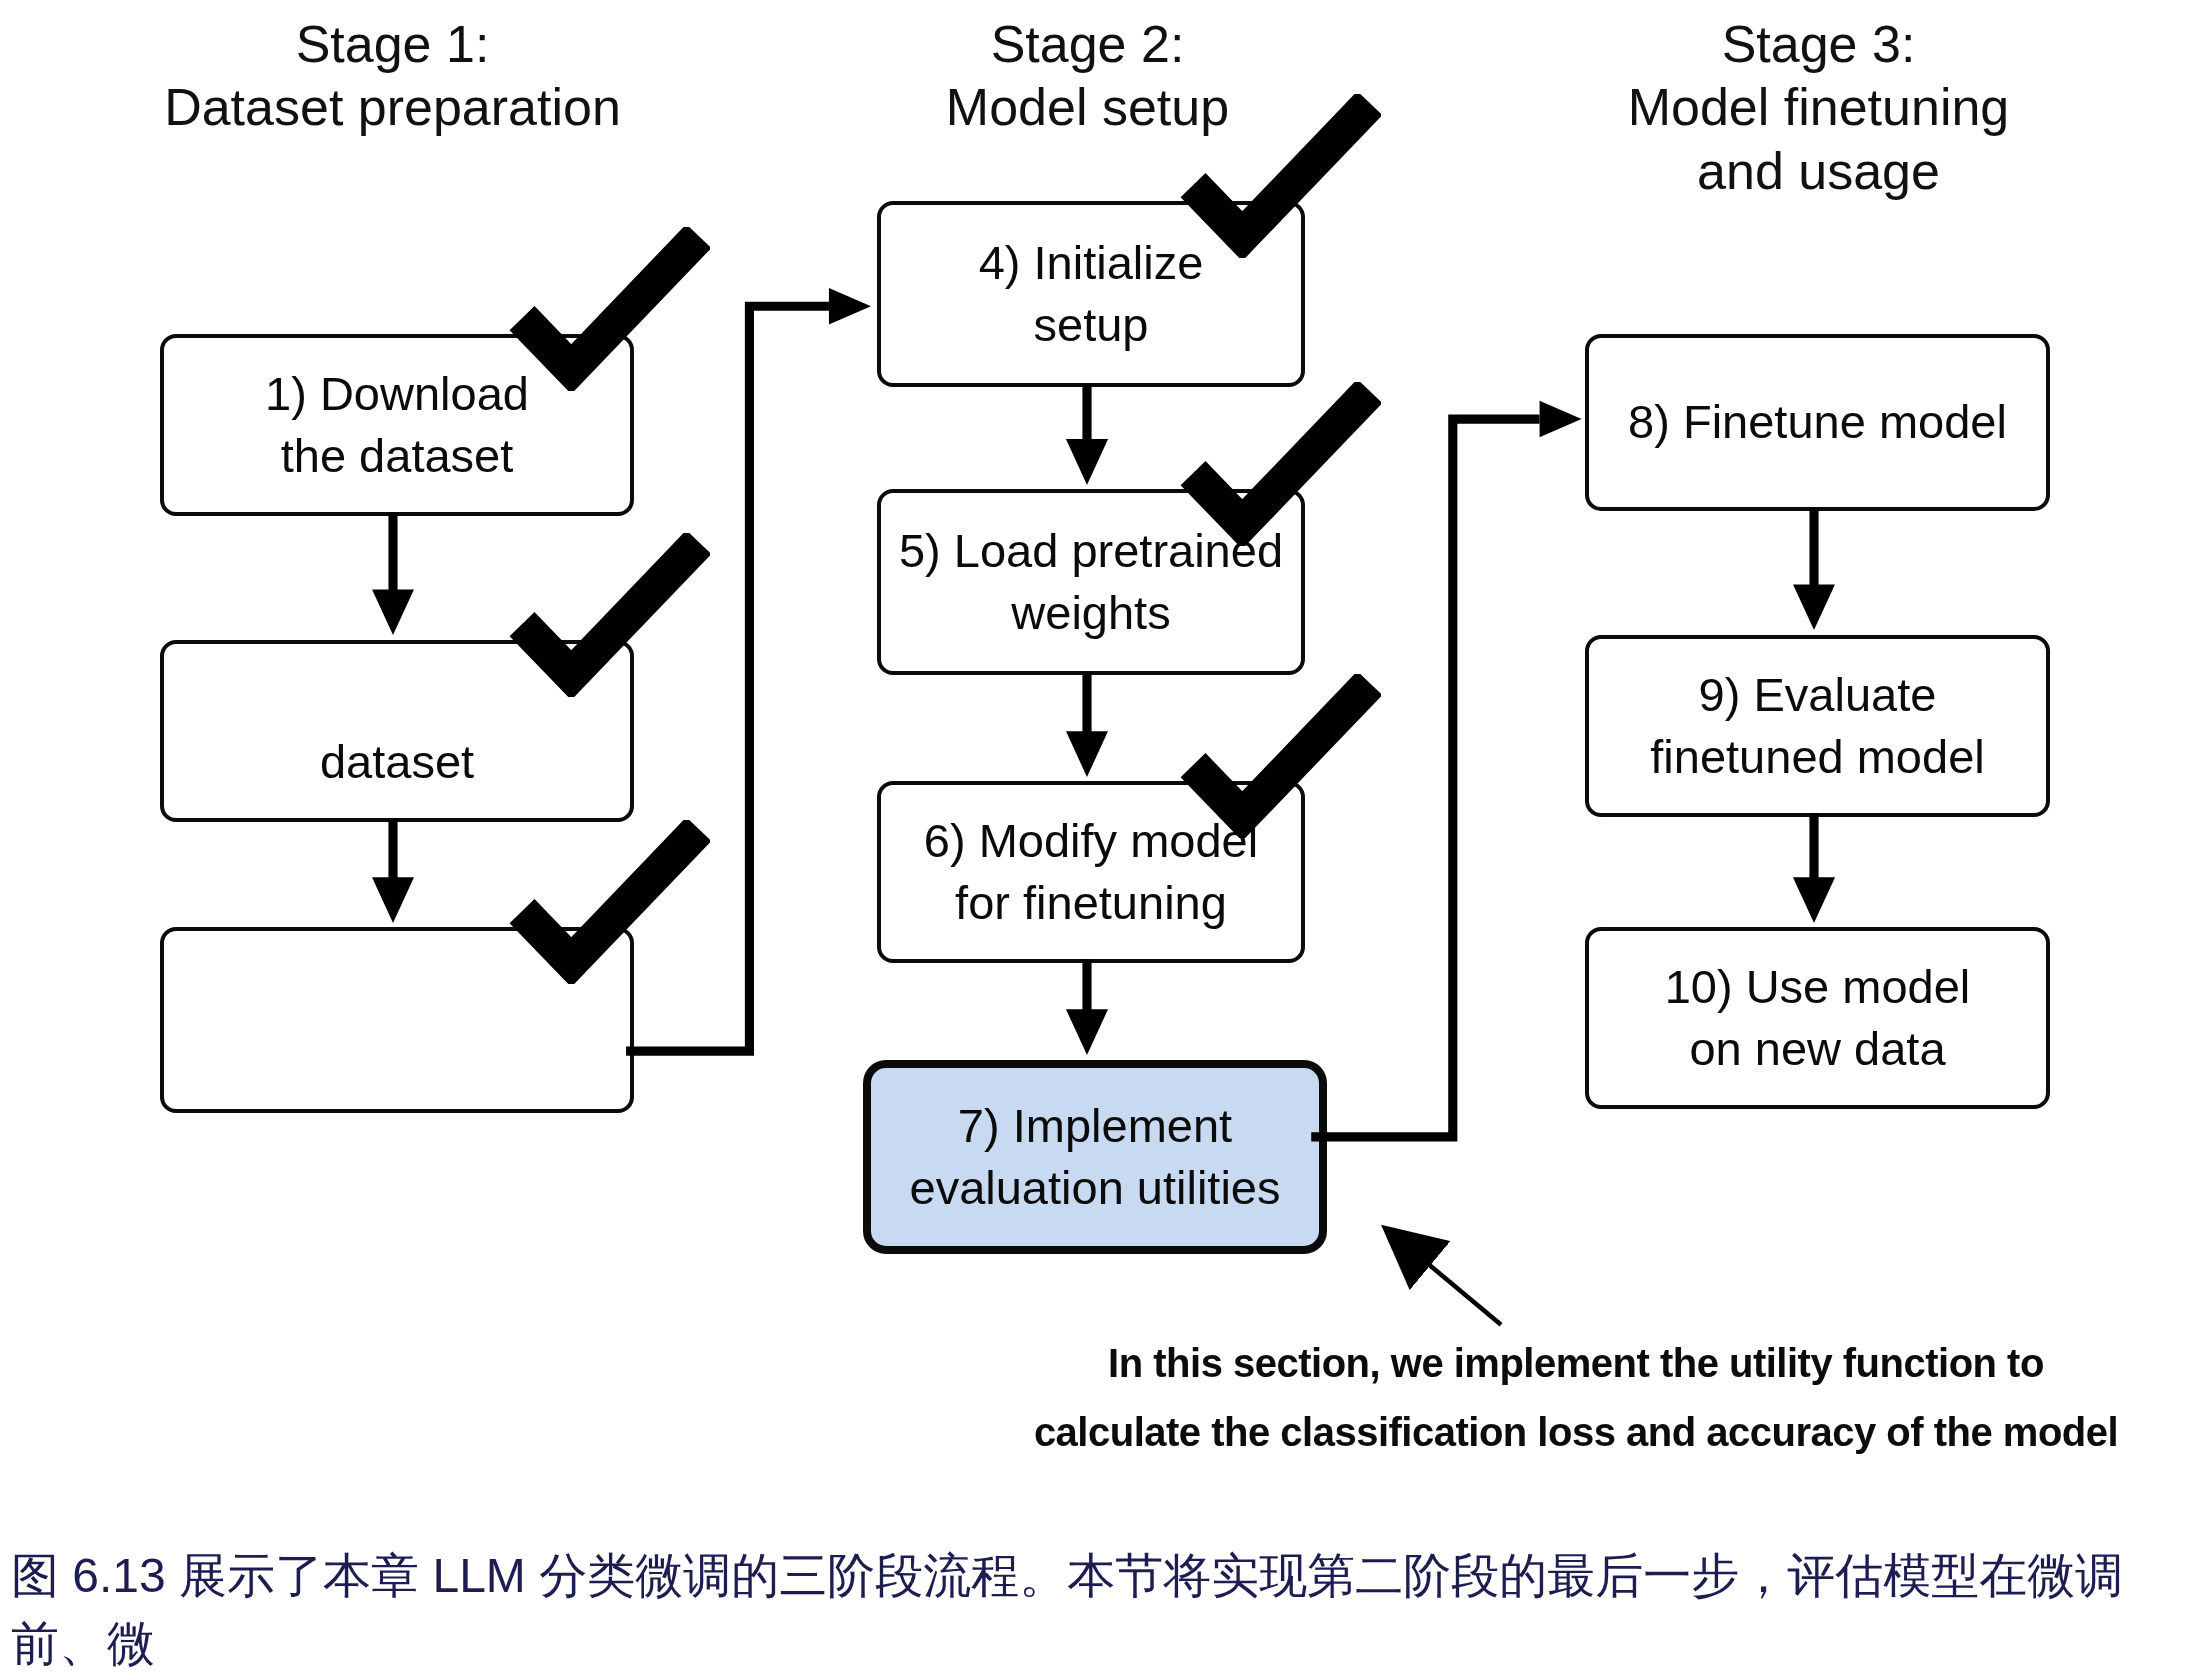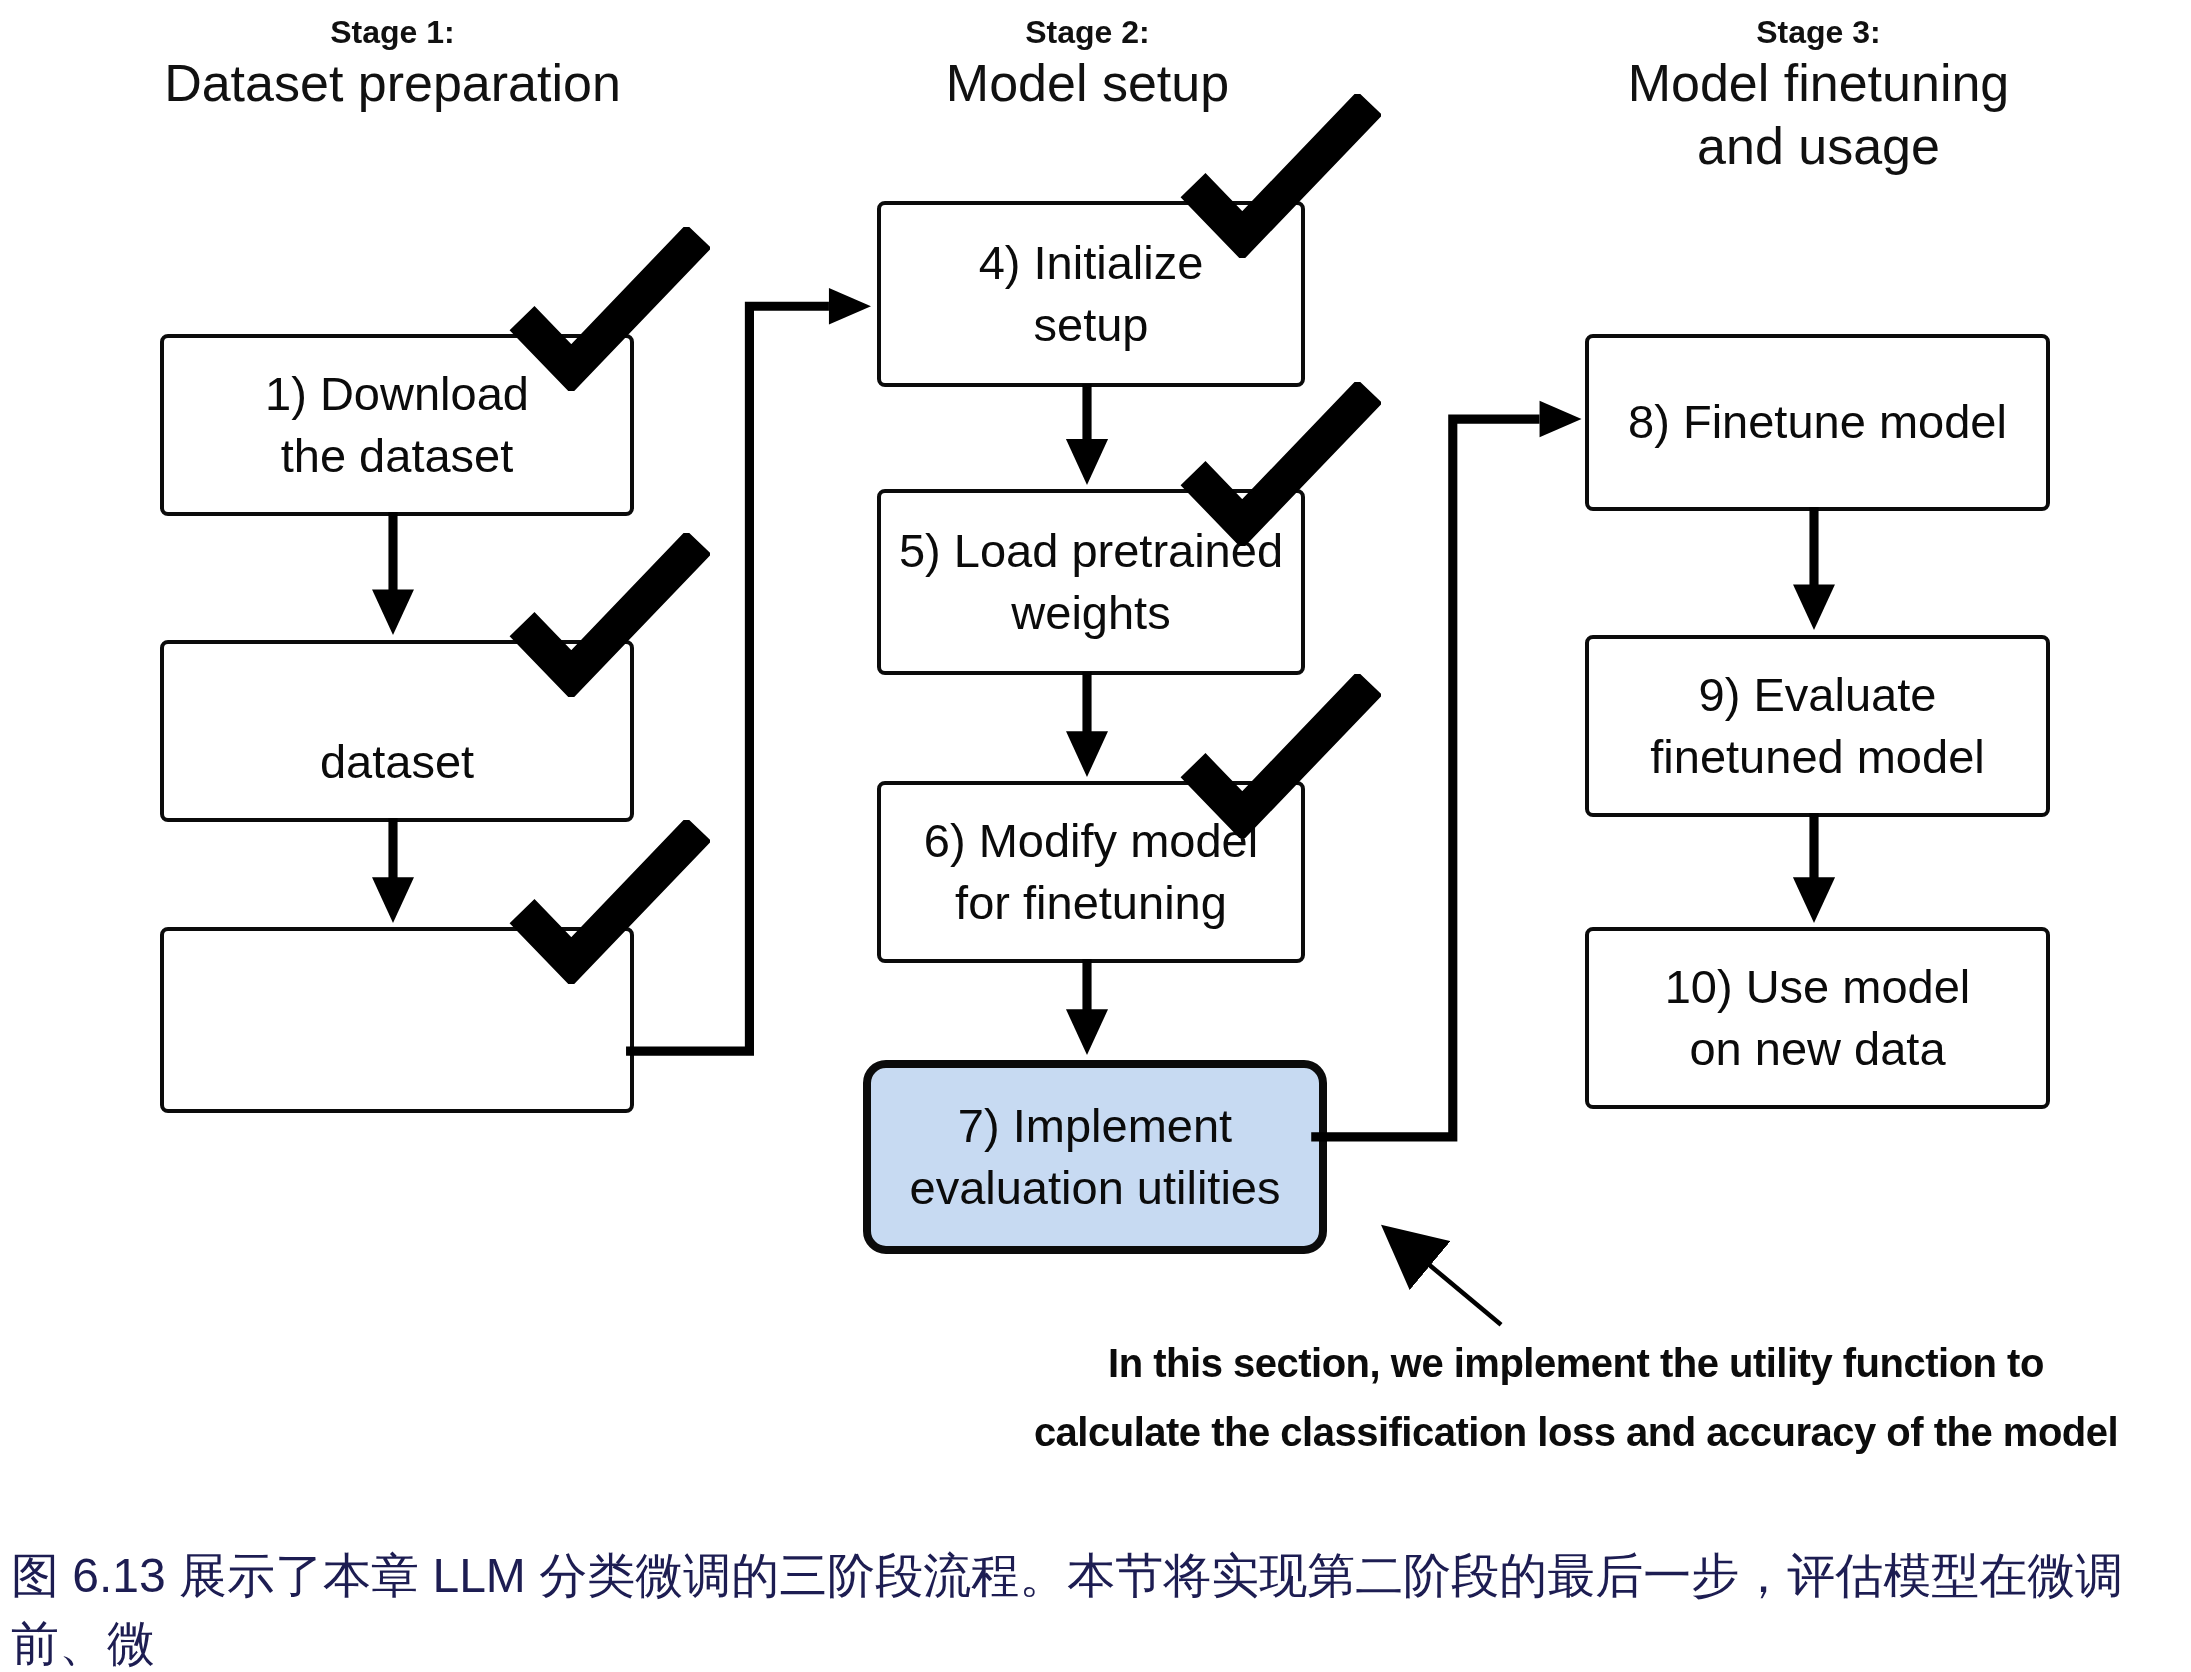--- a/index.html
+++ b/index.html
@@ -1,23 +1,23 @@
 <!DOCTYPE html>
 <html style="font-size:14.6px"><head>
 <meta charset="utf-8">
 <style>
   html,body{margin:0;padding:0;background:#fff;}
   body{width:2191px;height:1672px;font-family:"Liberation Sans","DejaVu Sans",sans-serif;}
   .canvas{position:relative;width:2191px;height:1672px;background:#ffffff;overflow:hidden;}
 
   .stage-header{position:absolute;text-align:center;color:#111;}
-  .stage-title{font-size:32px;font-weight:700;line-height:1.22;}
+  .stage-title{font-size:52px;font-weight:400;line-height:1.22;}
   .stage-sub{font-size:52px;font-weight:400;line-height:1.22;}
 
-  .node{position:absolute;background:#fff;border:4.6px solid #0b0b0b;border-radius:8px;
+  .node{position:absolute;background:#fff;border:4.6px solid #0b0b0b;border-radius:16px;
         display:flex;align-items:center;justify-content:center;text-align:center;}
   .node-label{font-size:47px;line-height:1.32;color:#0b0b0b;}
   .node.highlight{background:#c7daf2;border-width:8.2px;border-radius:23px;}
 
   .check{position:absolute;right:-80px;top:-111px;width:201px;height:164px;pointer-events:none;}
 
   .abs{position:absolute;}
 
   .annotation{position:absolute;left:1005px;top:1329px;width:1142px;text-align:center;
               font-size:40px;font-weight:700;color:#0c0c0c;line-height:1.72;letter-spacing:-0.5px;}

